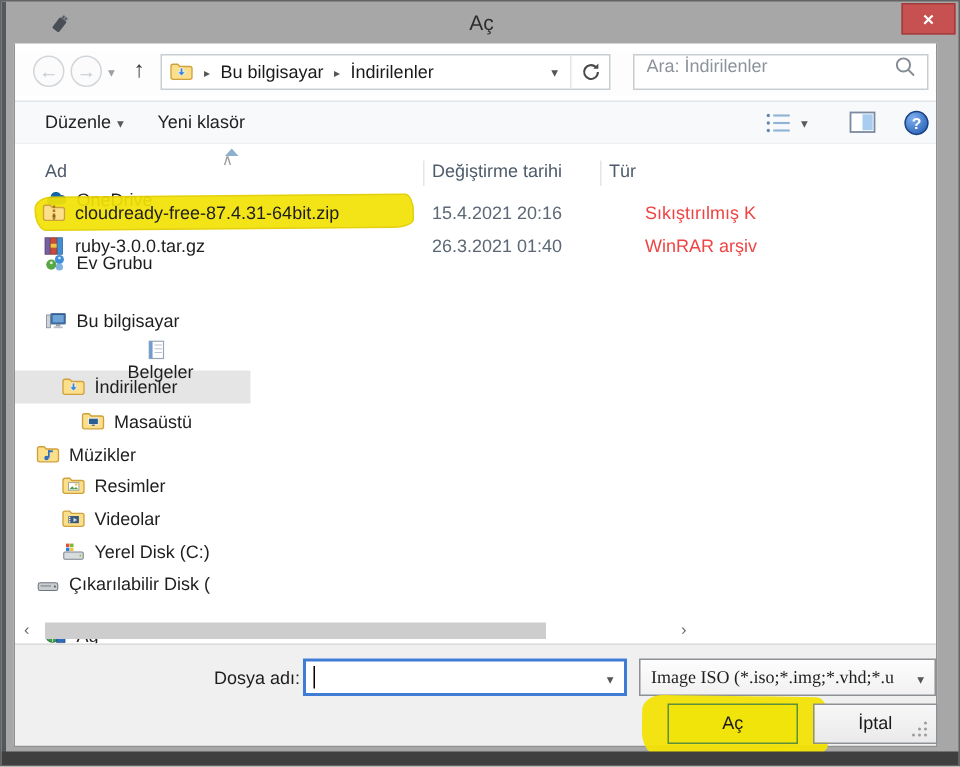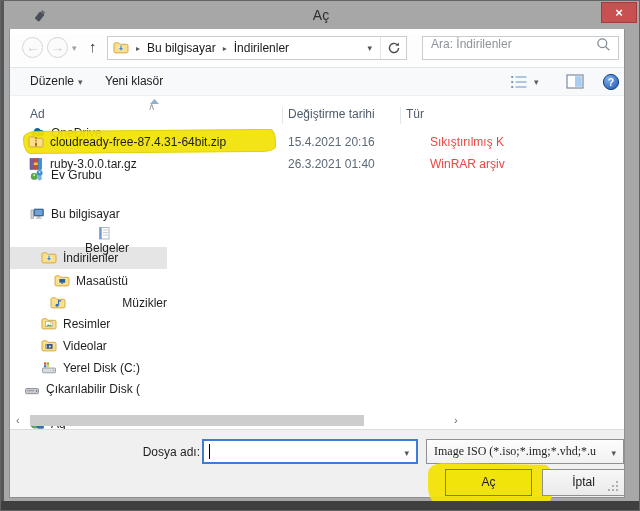--- a/index.html
+++ b/index.html
@@ -250,21 +250,21 @@
 
         <div class="side-item" style="top:173px;padding-left:44px;">
           <svg class="ic" width="16" height="16" viewBox="0 0 16 16">
             <path d="M1 4.2q0-1.4 1.4-1.4h3l1.5 1.5h6.7q1.4 0 1.4 1.4v5.8q0 1.4-1.4 1.4H2.4Q1 12.9 1 11.5z" fill="#fbdf8a" stroke="#cfa13d" stroke-width=".9"></path>
             <rect x="5" y="5.8" width="6.5" height="4.2" fill="#2b5f94" stroke="#fff" stroke-width=".5"></rect>
             <rect x="7.2" y="10" width="2" height="1" fill="#777"></rect>
           </svg>
           <span class="lbl">Masaüstü</span>
         </div>
 
-        <div class="side-item" style="top:195px;padding-left:40px;justify-content:space-between;">
+        <div class="side-item" style="top:195px;padding-left:14px;">
           <svg class="ic" width="16" height="16" viewBox="0 0 16 16">
             <path d="M1 4.2q0-1.4 1.4-1.4h3l1.5 1.5h6.7q1.4 0 1.4 1.4v5.8q0 1.4-1.4 1.4H2.4Q1 12.9 1 11.5z" fill="#fbdf8a" stroke="#cfa13d" stroke-width=".9"></path>
             <circle cx="7" cy="10.3" r="1.5" fill="#2f6fbd"></circle>
             <rect x="8" y="5.2" width="1.1" height="5" fill="#2f6fbd"></rect>
             <rect x="8" y="5.2" width="3.2" height="1.3" fill="#2f6fbd"></rect>
           </svg>
           <span class="lbl">Müzikler</span>
         </div>
 
         <div class="side-item" style="top:216px;padding-left:31px;">

